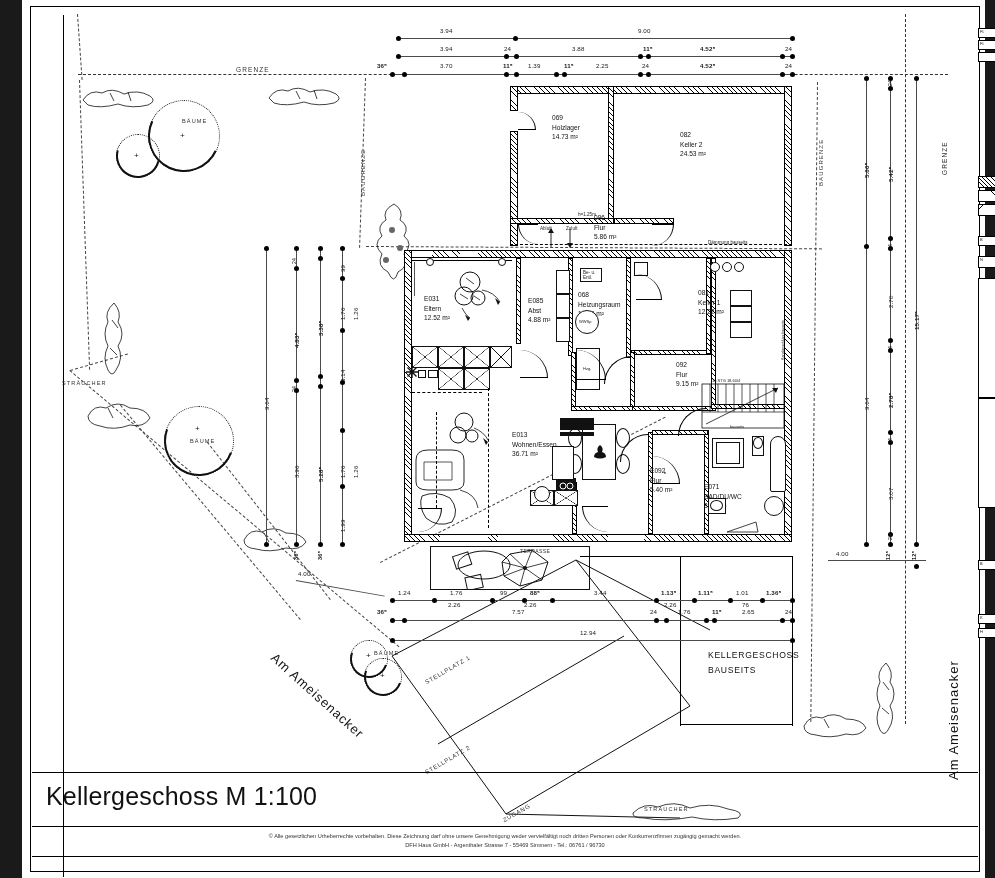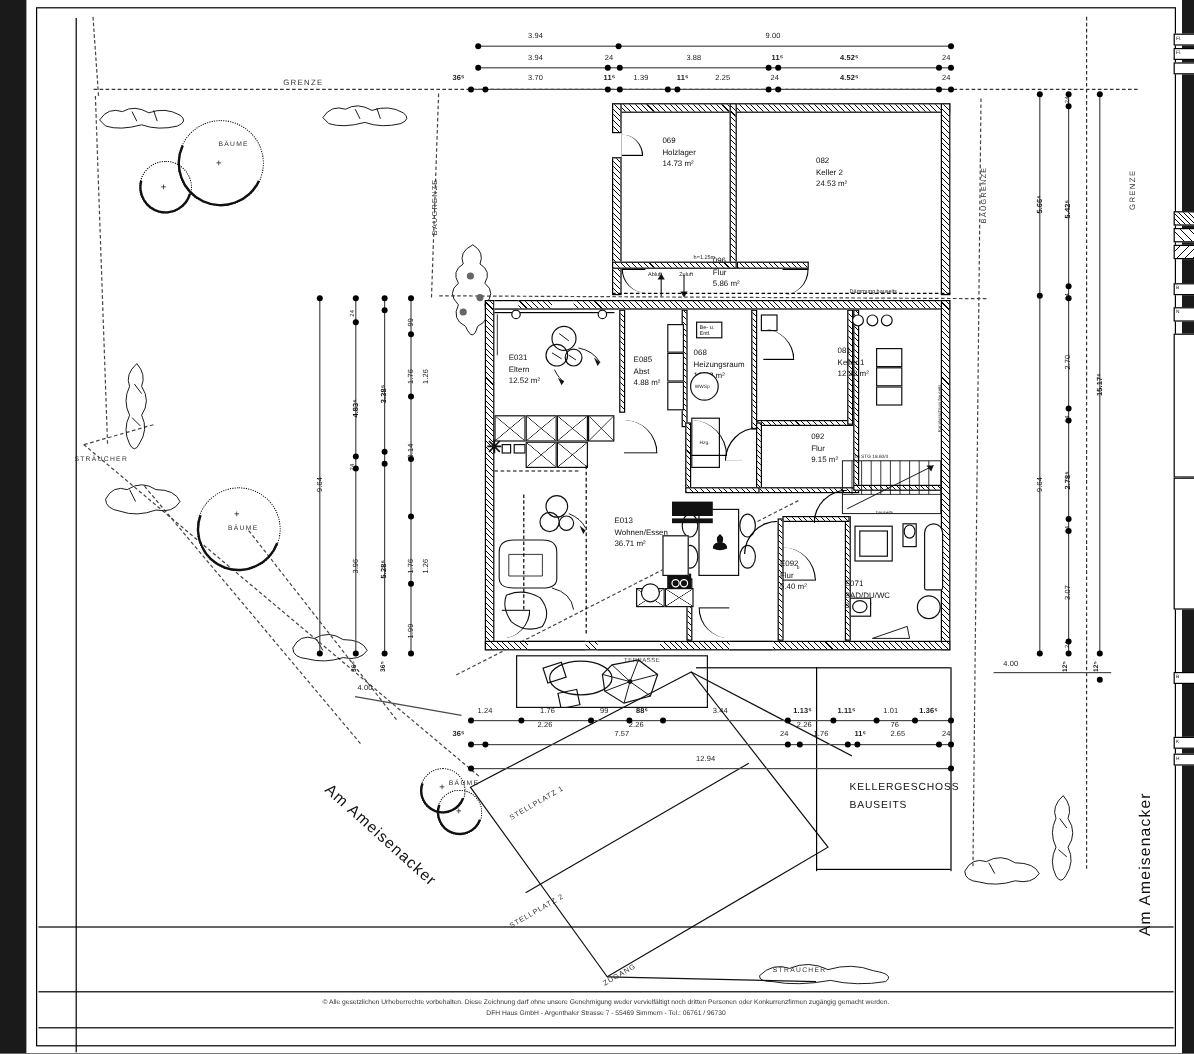--- a/index.html
+++ b/index.html
@@ -667,19 +667,20 @@
     <div class="lrow" style="position:absolute;left:978px;top:236px;width:18px;height:10px;border:1px solid #000;background:#fff;font-size:4px;color:#111;padding-left:1px;">B</div>
     <div class="lrow" style="position:absolute;left:978px;top:256px;width:18px;height:12px;border:1px solid #000;background:#fff;font-size:4px;color:#111;padding-left:1px;">N</div>
     <div style="position:absolute;left:978px;top:278px;width:18px;height:120px;border:1px solid #000;background:#fff;"></div>
     <div style="position:absolute;left:978px;top:398px;width:18px;height:110px;border:1px solid #000;background:#fff;"></div>
     <div class="lrow" style="position:absolute;left:978px;top:560px;width:18px;height:10px;border:1px solid #000;background:#fff;font-size:4px;color:#111;padding-left:1px;">B</div>
     <div class="lrow" style="position:absolute;left:978px;top:614px;width:18px;height:10px;border:1px solid #000;background:#fff;font-size:4px;color:#111;padding-left:1px;">K</div>
     <div class="lrow" style="position:absolute;left:978px;top:628px;width:18px;height:10px;border:1px solid #000;background:#fff;font-size:4px;color:#111;padding-left:1px;">H</div>
   </div>
 
   <div class="h" style="left:32px;top:772px;width:946px;"></div>
+  <div class="title">Kellergeschoss M 1:100</div>
   <div class="h" style="left:32px;top:826px;width:946px;"></div>
   <div class="footer">
     <div>© Alle gesetzlichen Urheberrechte vorbehalten. Diese Zeichnung darf ohne unsere Genehmigung weder vervielfältigt noch dritten Personen oder Konkurrenzfirmen zugängig gemacht werden.</div>
     <div>DFH Haus GmbH - Argenthaler Strasse 7 - 55469 Simmern - Tel.: 06761 / 96730</div>
   </div>
   <div class="h" style="left:32px;top:856px;width:946px;"></div>
 </div>
 
 </body></html>

